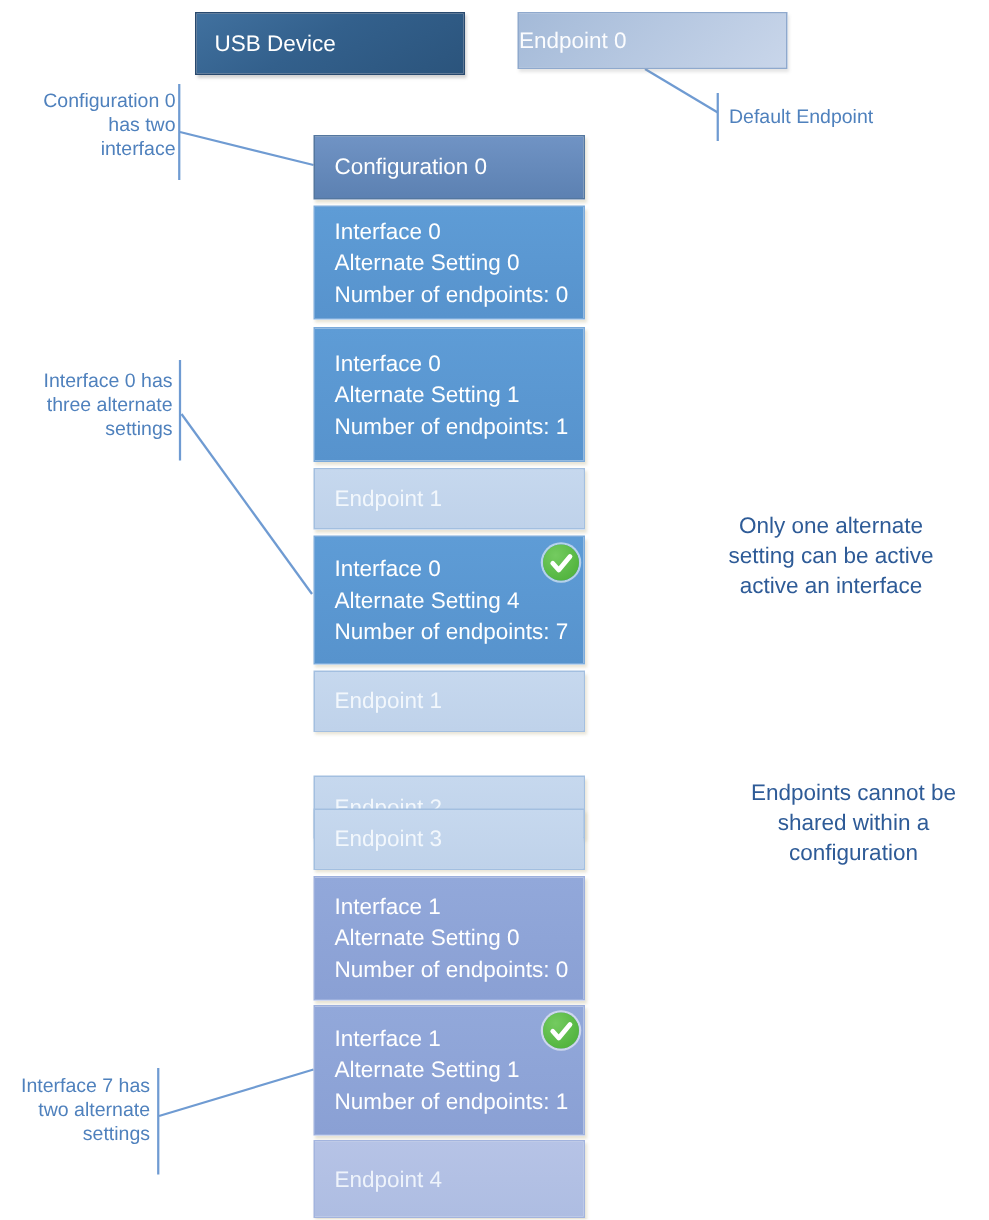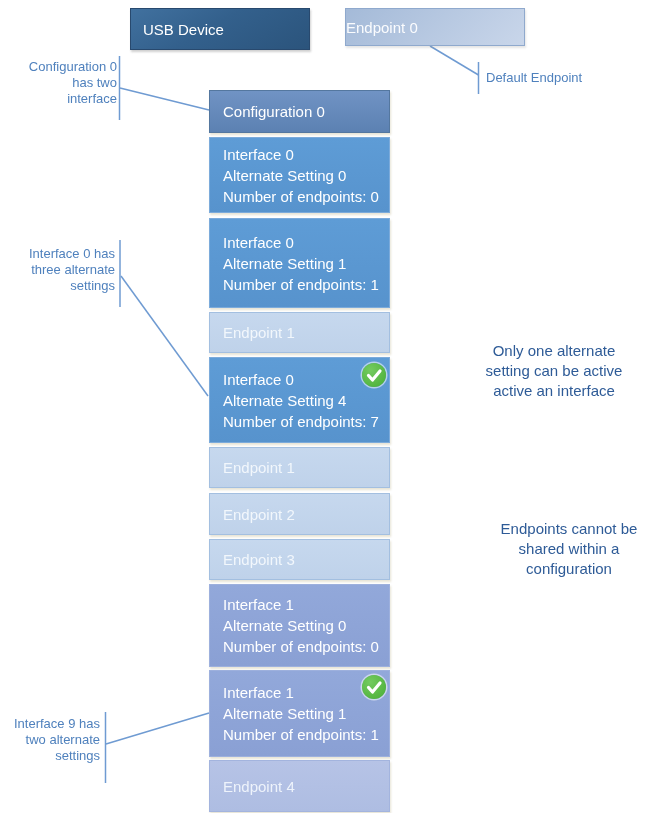--- a/index.html
+++ b/index.html
@@ -98,21 +98,21 @@
 </div>
 <div class="callout" id="callout-defep">
   <span>Default Endpoint</span>
 </div>
 <div class="callout right-align" id="callout-if0">
   <span>Interface 0 has</span>
   <span>three alternate</span>
   <span>settings</span>
 </div>
 <div class="callout right-align" id="callout-if1">
-  <span>Interface 9 has</span>
+  <span>Interface 7 has</span>
   <span>two alternate</span>
   <span>settings</span>
 </div>
 
 <div class="note" id="note-alt">
   <span>Only one alternate</span>
   <span>setting can be active</span>
   <span>active an interface</span>
 </div>
 <div class="note" id="note-ep">
@@ -149,21 +149,21 @@
   </div>
   <span>Interface 0</span>
   <span>Alternate Setting 4</span>
   <span>Number of endpoints: 7</span>
 </div>
 
 <div class="row row-single epr" style="top:447px;height:41px;">
   <span>Endpoint 1</span>
 </div>
 
-<div class="row row-single epr" style="top:493px;height:42px;">
+<div class="row row-single epr" style="top:517px;height:42px;">
   <span>Endpoint 2</span>
 </div>
 
 <div class="row row-single epr" style="top:539px;height:41px;">
   <span>Endpoint 3</span>
 </div>
 
 <div class="row row-multi if1" style="top:584px;height:83px;">
   <span>Interface 1</span>
   <span>Alternate Setting 0</span>

